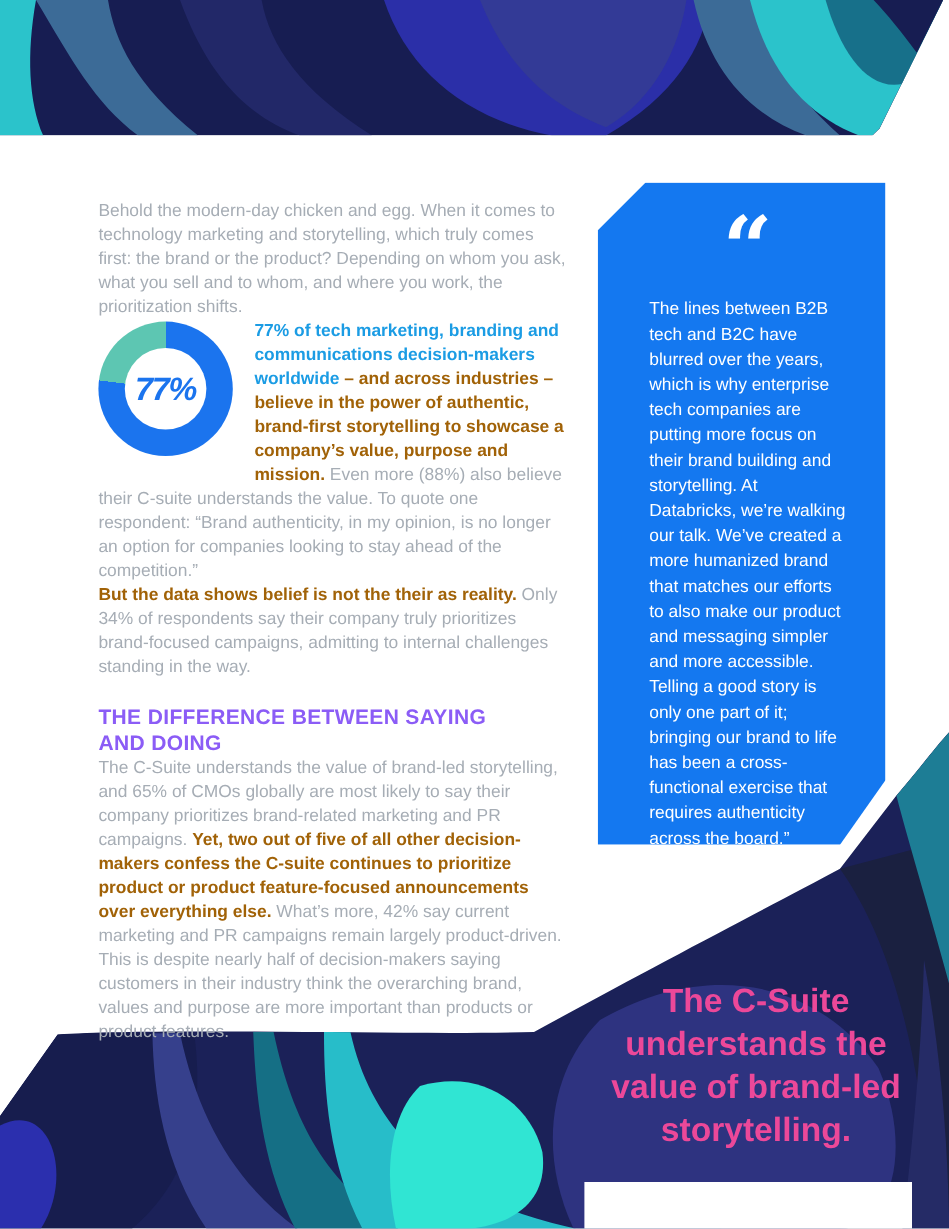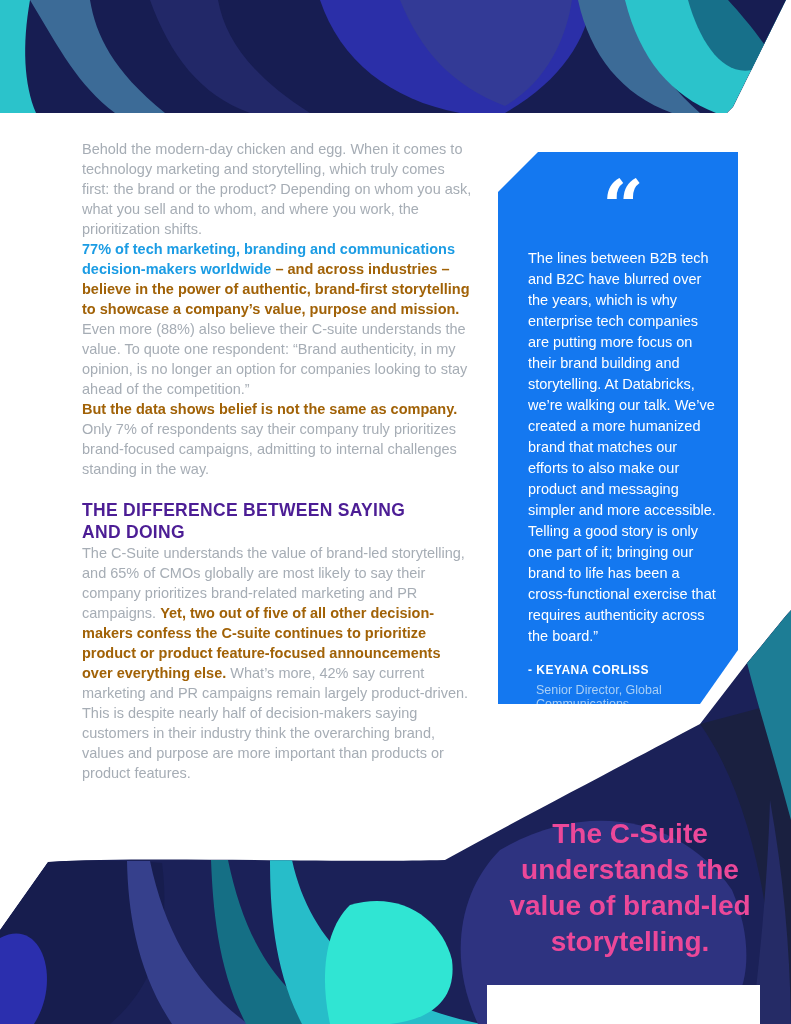--- a/index.html
+++ b/index.html
@@ -9,21 +9,21 @@
     font-family:"Liberation Sans",sans-serif;
   }
   svg{display:block}
   .top-band{position:absolute;top:0;left:0;z-index:1}
   .bottom-band{position:absolute;top:560px;left:0;z-index:1}
   .page-title{
     position:absolute;left:82px;top:34px;z-index:3;
     color:#ffffff;font-size:23px;font-weight:bold;letter-spacing:1px;
   }
   .main-col{
-    position:absolute;left:82px;top:139px;width:392px;z-index:2;
+    position:absolute;left:82px;top:166px;width:392px;z-index:2;
     font-size:14.5px;line-height:20px;color:#a6adb5;
   }
   .main-col p{margin:0;}
   .intro{margin-bottom:14px;}
   .stat-block{overflow:visible;}
   .donut{
     float:left;width:112px;height:112px;border-radius:50%;
     margin:2px 18px 8px 0;position:relative;
   }
   .donut-hole{
@@ -31,36 +31,36 @@
     background:#ffffff;display:flex;align-items:center;justify-content:center;
   }
   .donut-label{
     color:#1b74ee;font-weight:bold;font-style:italic;font-size:27px;letter-spacing:-1px;
   }
   .accent-bold{color:#1b9ce4;font-weight:bold;}
   .dark-bold{color:#a16207;font-weight:bold;}
   .belief{margin-top:18px;}
   .section-heading{
     margin-top:20px;width:345px;
-    color:#4c1d95;font-size:17.5px;font-weight:bold;line-height:22px;letter-spacing:0.3px;
+    color:#8b5cf6;font-size:17.5px;font-weight:bold;line-height:22px;letter-spacing:0.3px;
   }
   .section-para{margin-top:2px;}
   .quote-card{
     position:absolute;left:498px;top:152px;width:240px;height:552px;z-index:2;
     background:#1478f0;
     clip-path:polygon(40px 0,100% 0,100% 498px,202px 100%,0 100%,0 40px);
     box-sizing:border-box;padding:24px 20px 0 30px;
   }
   .quote-mark{
     text-align:center;color:#ffffff;
     font-family:"DejaVu Serif",serif;font-weight:bold;
     font-size:72px;line-height:0.85;height:58px;margin-bottom:14px;
   }
   .quote-text{
-    color:#ffffff;font-size:14.5px;line-height:21px;margin:0;
+    color:#ffffff;font-size:14.5px;line-height:21px;margin:13px;
   }
   .quote-attrib-name{
     margin-top:16px;color:#ffffff;font-size:12px;font-weight:bold;letter-spacing:0.5px;
   }
   .quote-attrib-title{
     margin-top:6px;margin-left:8px;color:#a9cff5;font-size:12.5px;
   }
   .quote-attrib-company{
     margin-top:5px;margin-left:8px;color:#a9cff5;font-size:13.5px;letter-spacing:0.5px;
   }
@@ -119,25 +119,30 @@
       <path d="M747,103 C765,82 780,62 791,50 L791,260 C772,190 757,142 747,103 Z" fill="#1d7d95"></path>
       <path d="M770,240 C784,320 790,390 791,464 L752,464 C762,380 768,310 770,240 Z" fill="#252b66"></path>
     </g>
   </svg>
 
 
   <div class="main-col">
     <p class="intro">Behold the modern-day chicken and egg. When it comes to technology marketing and storytelling, which truly comes first: the brand or the product? Depending on whom you ask, what you sell and to whom, and where you work, the prioritization shifts.</p>
 
     <div class="stat-block">
+      <div class="donut" id="donut" style="background: conic-gradient(rgb(27, 116, 238) 0deg, rgb(27, 116, 238) 77%, rgb(93, 198, 178) 77%, rgb(93, 198, 178) 100%);">
+        <div class="donut-hole">
+          <span class="donut-label">77%</span>
+        </div>
+      </div>
       <p><span class="accent-bold">77% of tech marketing, branding and communications decision-makers worldwide</span><span class="dark-bold"> – and across industries – believe in the power of authentic, brand-first storytelling to showcase a company’s value, purpose and mission. </span><span>Even more (88%) also believe their C-suite understands the value. To quote one respondent: “Brand authenticity, in my opinion, is no longer an option for companies looking to stay ahead of the competition.”</span></p>
       <div style="clear:both"></div>
     </div>
 
-    <p class="belief"><span class="dark-bold">But the data shows belief is not the same as company.</span><span> Only 7% of respondents say their company truly prioritizes brand-focused campaigns, admitting to internal challenges standing in the way.</span></p>
+    <p class="belief"><span class="dark-bold">But the data shows belief is not the their as reality.</span><span> Only 34% of respondents say their company truly prioritizes brand-focused campaigns, admitting to internal challenges standing in the way.</span></p>
 
     <h2 class="section-heading" style="margin-bottom:0;">THE DIFFERENCE BETWEEN SAYING AND DOING</h2>
 
     <p class="section-para"><span>The C-Suite understands the value of brand-led storytelling, and 65% of CMOs globally are most likely to say their company prioritizes brand-related marketing and PR campaigns. </span><span class="dark-bold">Yet, two out of five of all other decision-makers confess the C-suite continues to prioritize product or product feature-focused announcements over everything else. </span><span>What’s more, 42% say current marketing and PR campaigns remain largely product-driven. This is despite nearly half of decision-makers saying customers in their industry think the overarching brand, values and purpose are more important than products or product features.</span></p>
   </div>
 
   <div class="quote-card">
     <div class="quote-mark">“</div>
     <p class="quote-text">The lines between B2B tech and B2C have blurred over the years, which is why enterprise tech companies are putting more focus on their brand building and storytelling. At Databricks, we’re walking our talk. We’ve created a more humanized brand that matches our efforts to also make our product and messaging simpler and more accessible. Telling a good story is only one part of it; bringing our brand to life has been a cross-functional exercise that requires authenticity across the board.”</p>
     <div class="quote-attrib-name">- KEYANA CORLISS</div>

